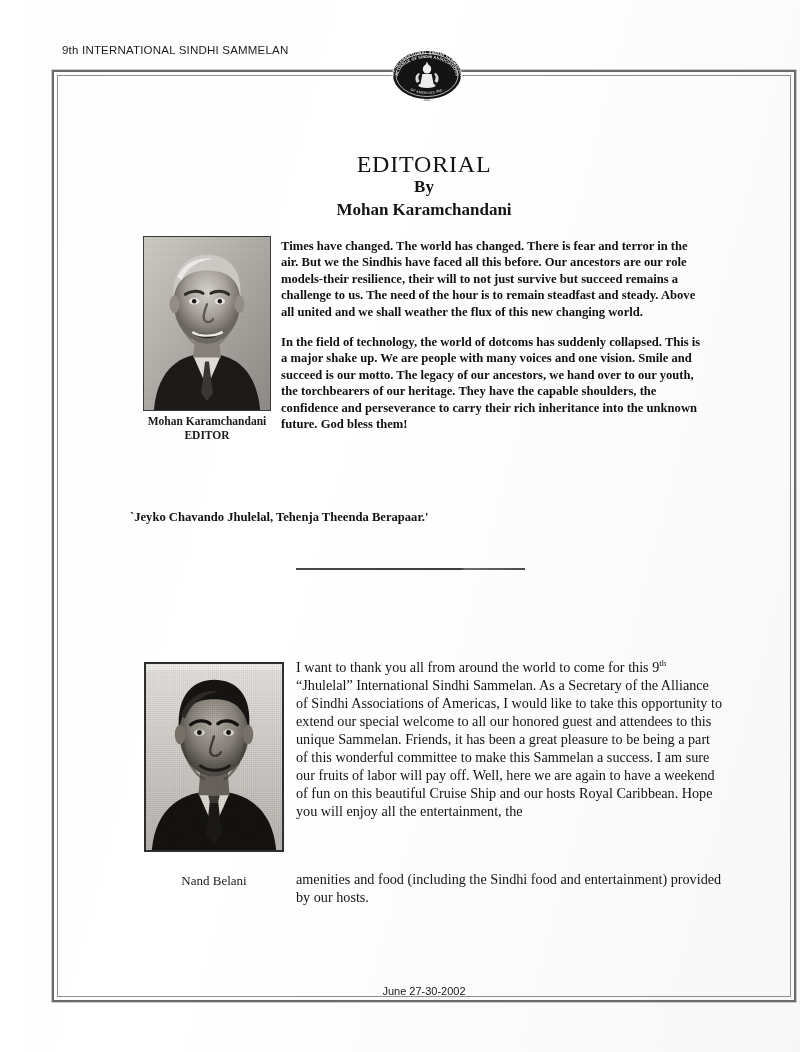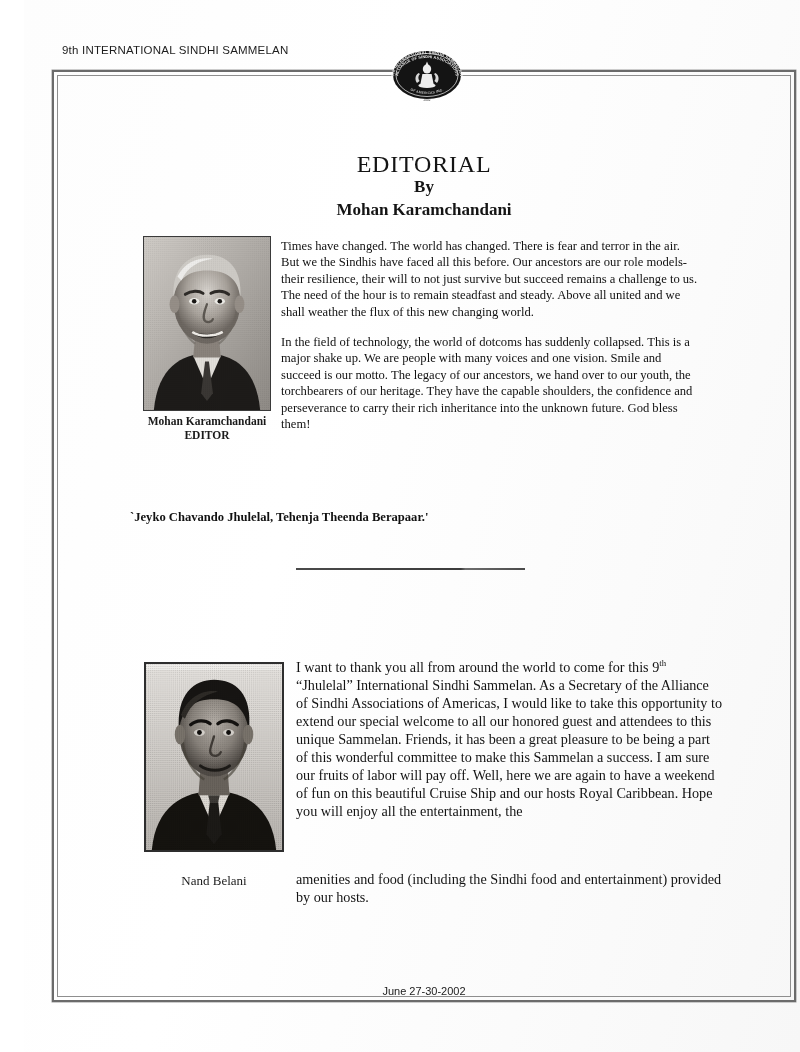--- a/index.html
+++ b/index.html
@@ -121,21 +121,21 @@
     color: #1a1a1a;
   }
 
   
   #editorial-body {
     position: absolute;
     left: 257px;
     top: 238px;
     width: 420px;
     font-size: 12.6px;
-    font-weight: normal;
+    font-weight: bold;
     line-height: 16.4px;
     text-align: left;
     color: #111;
   }
   #editorial-body p { margin: 0 0 14px 0; }
   #editorial-body p:last-child { margin-bottom: 0; }
 
   #editorial-tail {
     position: absolute;
     left: 106px;

